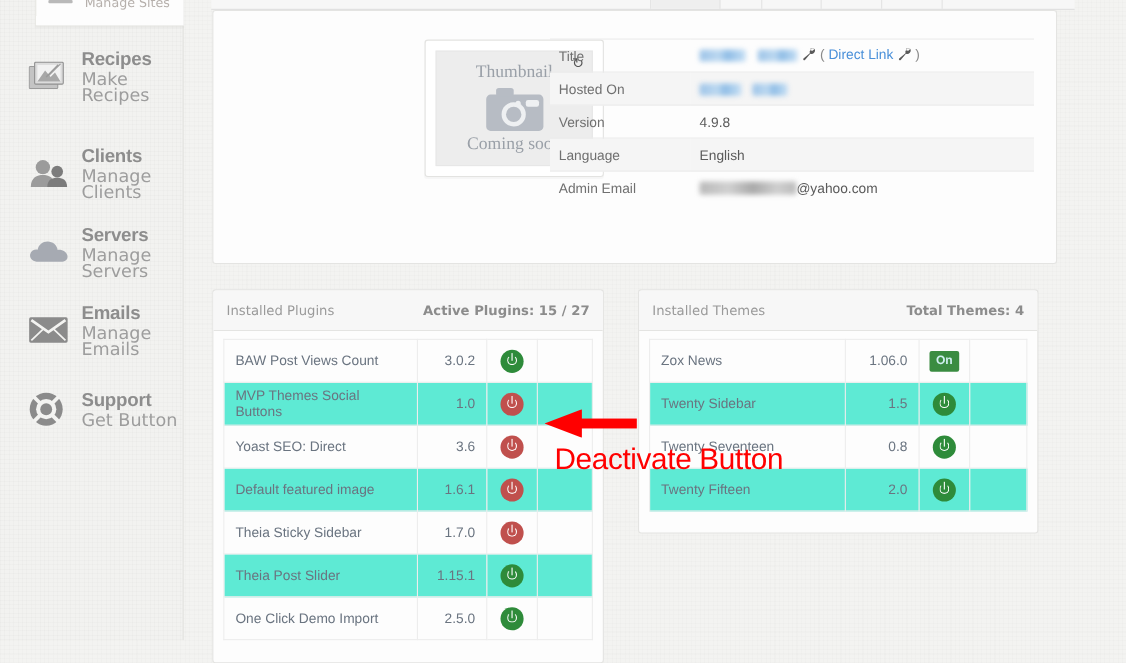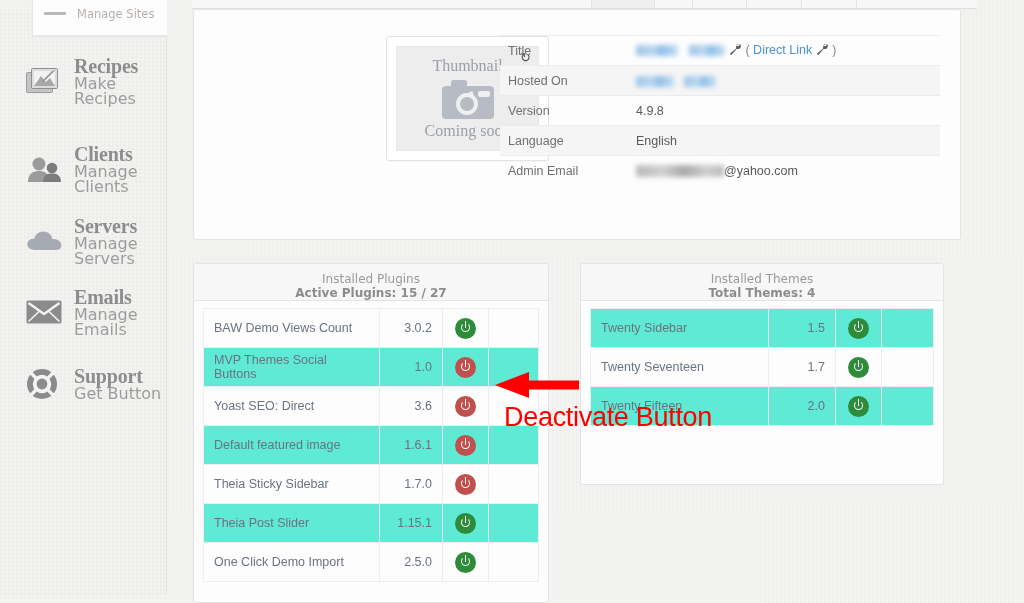--- a/index.html
+++ b/index.html
@@ -21,21 +21,21 @@
     inset: 0;
     background-color: #f3f3f1;
     background-image:
       repeating-linear-gradient(0deg, rgba(0,0,0,.012) 0 1px, rgba(255,255,255,0) 1px 4px),
       repeating-linear-gradient(90deg, rgba(0,0,0,.012) 0 1px, rgba(255,255,255,0) 1px 4px);
   }
 
   
   #sidebar {
     position: absolute;
-    left: 0; top: 12px;
+    left: 0; top: 0;
     width: 167px;
     height: 582px;
     background-color: #f2f2f0;
     background-image:
       repeating-linear-gradient(0deg, rgba(0,0,0,.015) 0 1px, rgba(255,255,255,0) 1px 4px),
       repeating-linear-gradient(90deg, rgba(0,0,0,.015) 0 1px, rgba(255,255,255,0) 1px 4px);
     border-right: 1px solid #e2e2de;
     box-sizing: border-box;
   }
   
@@ -63,22 +63,22 @@
   .nav-icon {
     width: 48px;
     margin-left: 26px;
     display: flex;
     align-items: center;
     justify-content: flex-start;
     flex: 0 0 auto;
   }
   .nav-text { display: flex; flex-direction: column; justify-content: center; }
   .nav-title {
-    font-family: Liberation Serif, serif;
-    font-size: 20px;
+    font-family: Liberation Sans, sans-serif;
+    font-size: 17px;
     font-weight: bold;
     color: #8d8d8d;
     line-height: 18px;
     letter-spacing: -0.2px;
   }
   .nav-sub {
     font-family: "DejaVu Sans", sans-serif;
     font-size: 16px;
     color: #9d9d9d;
     line-height: 15px;
@@ -215,26 +215,25 @@
 
   
   #plugins-card { left: 26px; top: 263px; width: 356px; height: 340px; }
   #themes-card  { left: 413px; top: 263px; width: 364px; height: 222px; }
   .panel-head {
     height: 37px;
     background: #f7f7f7;
     border-bottom: 1px solid #e4e4e2;
     display: flex;
     align-items: center;
-    justify-content: flex-end;
+    justify-content: space-between;
     padding: 0 12px;
     box-sizing: border-box;
     border-top-left-radius: 3px;
     border-top-right-radius: 3px;
-    flex-direction: column;
   }
   .panel-title {
     font-family: "DejaVu Sans", sans-serif;
     font-size: 12px;
     color: #9a9a9a;
   }
   .panel-count {
     font-family: "DejaVu Sans", sans-serif;
     font-size: 12px;
     color: #8c8c8c;
@@ -493,21 +492,21 @@
       <div class="panel-body">
         <table class="grid">
           <colgroup>
               <col style="width:176px">
               <col style="width:63px">
               <col style="width:46px">
               <col>
             </colgroup>
           <tbody>
               <tr>
-            <td>BAW Demo Views Count</td>
+            <td>BAW Post Views Count</td>
             <td class="ver">3.0.2</td>
             <td class="act"><span class="pwr on"></span></td>
             <td class="extra"></td>
           </tr>
           <tr class="shade">
             <td class="name-tall">MVP Themes Social Buttons</td>
             <td class="ver">1.0</td>
             <td class="act"><span class="pwr off"></span></td>
             <td class="extra"></td>
           </tr>
@@ -553,29 +552,35 @@
       </div>
       <div class="panel-body">
         <table class="grid">
           <colgroup>
               <col style="width:178px">
               <col style="width:67px">
               <col style="width:46px">
               <col>
             </colgroup>
           <tbody>
+              <tr>
+            <td>Zox News</td>
+            <td class="ver">1.06.0</td>
+            <td class="act"><span class="on-badge">On</span></td>
+            <td class="extra"></td>
+          </tr>
           <tr class="shade">
             <td>Twenty Sidebar</td>
             <td class="ver">1.5</td>
             <td class="act"><span class="pwr on"></span></td>
             <td class="extra"></td>
           </tr>
           <tr>
             <td>Twenty Seventeen</td>
-            <td class="ver">1.7</td>
+            <td class="ver">0.8</td>
             <td class="act"><span class="pwr on"></span></td>
             <td class="extra"></td>
           </tr>
           <tr class="shade">
             <td>Twenty Fifteen</td>
             <td class="ver">2.0</td>
             <td class="act"><span class="pwr on"></span></td>
             <td class="extra"></td>
           </tr>
         </tbody>

